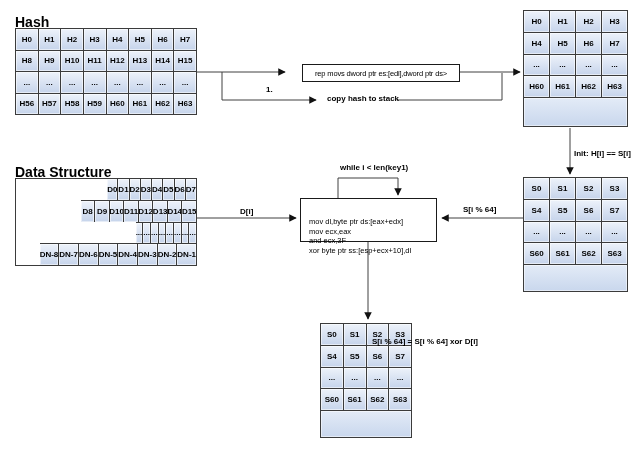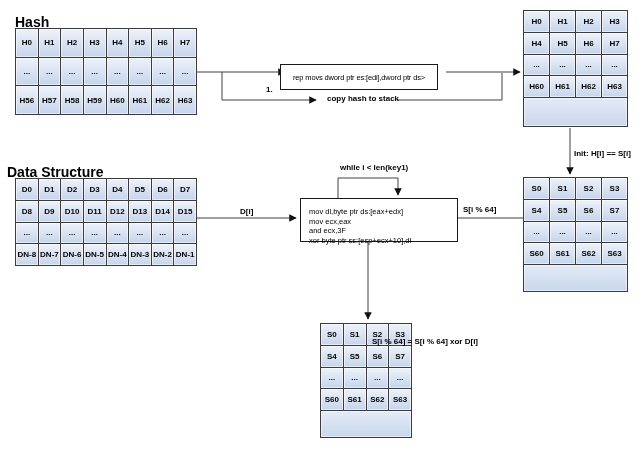--- a/index.html
+++ b/index.html
@@ -33,44 +33,44 @@
     box-shadow:inset 0 0 0 1px rgba(255,255,255,0.55);
     white-space:nowrap;overflow:hidden;
   }
   .grid-cell + .grid-cell{border-left:1px solid #3b3b3b;}
   .grid-footer{
     border-top:1px solid #3b3b3b;
     background:linear-gradient(to bottom,#e3ebf7 0%,#c9d7ed 100%);
     box-shadow:inset 0 0 0 1px rgba(255,255,255,0.5);
   }
   .hash-grid{left:15px;top:28px;width:182px;height:87px;}
-  .data-grid{left:15px;top:178px;width:182px;height:88px;}
+  .data-grid{left:15px;top:178px;width:182px;height:88px;align-items:flex-end;}
   .hash-stack{left:523px;top:10px;width:105px;height:117px;}
   .hash-stack .grid-footer{height:28px;flex:none;}
   .state-table{left:523px;top:177px;width:105px;height:115px;}
   .state-table .grid-footer{height:26px;flex:none;}
   .result-table{left:320px;top:323px;width:92px;height:115px;}
   .result-table .grid-footer{height:26px;flex:none;}
   .hash-title{left:15px;top:14px;}
-  .data-title{left:7px;top:164px;}
+  .data-title{left:15px;top:164px;}
   .proc-box{
     position:absolute;
     border:1px solid #1a1a1a;
     background:#ffffff;
     box-sizing:border-box;
     font-size:7.5px;
   }
   .rep-box{
-    left:280px;top:64px;width:158px;height:26px;
+    left:302px;top:64px;width:158px;height:18px;
     display:flex;align-items:center;justify-content:center;
     letter-spacing:-0.15px;white-space:nowrap;
   }
   .code-box{
-    left:300px;top:198px;width:158px;height:44px;
-    padding:8px 2px 0 8px;
+    left:300px;top:198px;width:137px;height:44px;
+    padding:18px 2px 0 8px;
   }
   .code-line{line-height:9.5px;white-space:nowrap;}
   .flow-label{
     position:absolute;
     font-size:8px;font-weight:bold;white-space:nowrap;
   }
   .lbl-step{left:266px;top:85px;}
   .lbl-copy{left:327px;top:94px;}
   .lbl-init{left:574px;top:149px;}
   .lbl-while{left:340px;top:163px;}
@@ -106,20 +106,30 @@
         <div class="grid-cell">H0</div>
         <div class="grid-cell">H1</div>
         <div class="grid-cell">H2</div>
         <div class="grid-cell">H3</div>
         <div class="grid-cell">H4</div>
         <div class="grid-cell">H5</div>
         <div class="grid-cell">H6</div>
         <div class="grid-cell">H7</div>
       </div>
       <div class="grid-row">
+        <div class="grid-cell">H8</div>
+        <div class="grid-cell">H9</div>
+        <div class="grid-cell">H10</div>
+        <div class="grid-cell">H11</div>
+        <div class="grid-cell">H12</div>
+        <div class="grid-cell">H13</div>
+        <div class="grid-cell">H14</div>
+        <div class="grid-cell">H15</div>
+      </div>
+      <div class="grid-row">
         <div class="grid-cell">...</div>
         <div class="grid-cell">...</div>
         <div class="grid-cell">...</div>
         <div class="grid-cell">...</div>
         <div class="grid-cell">...</div>
         <div class="grid-cell">...</div>
         <div class="grid-cell">...</div>
         <div class="grid-cell">...</div>
       </div>
       <div class="grid-row">

